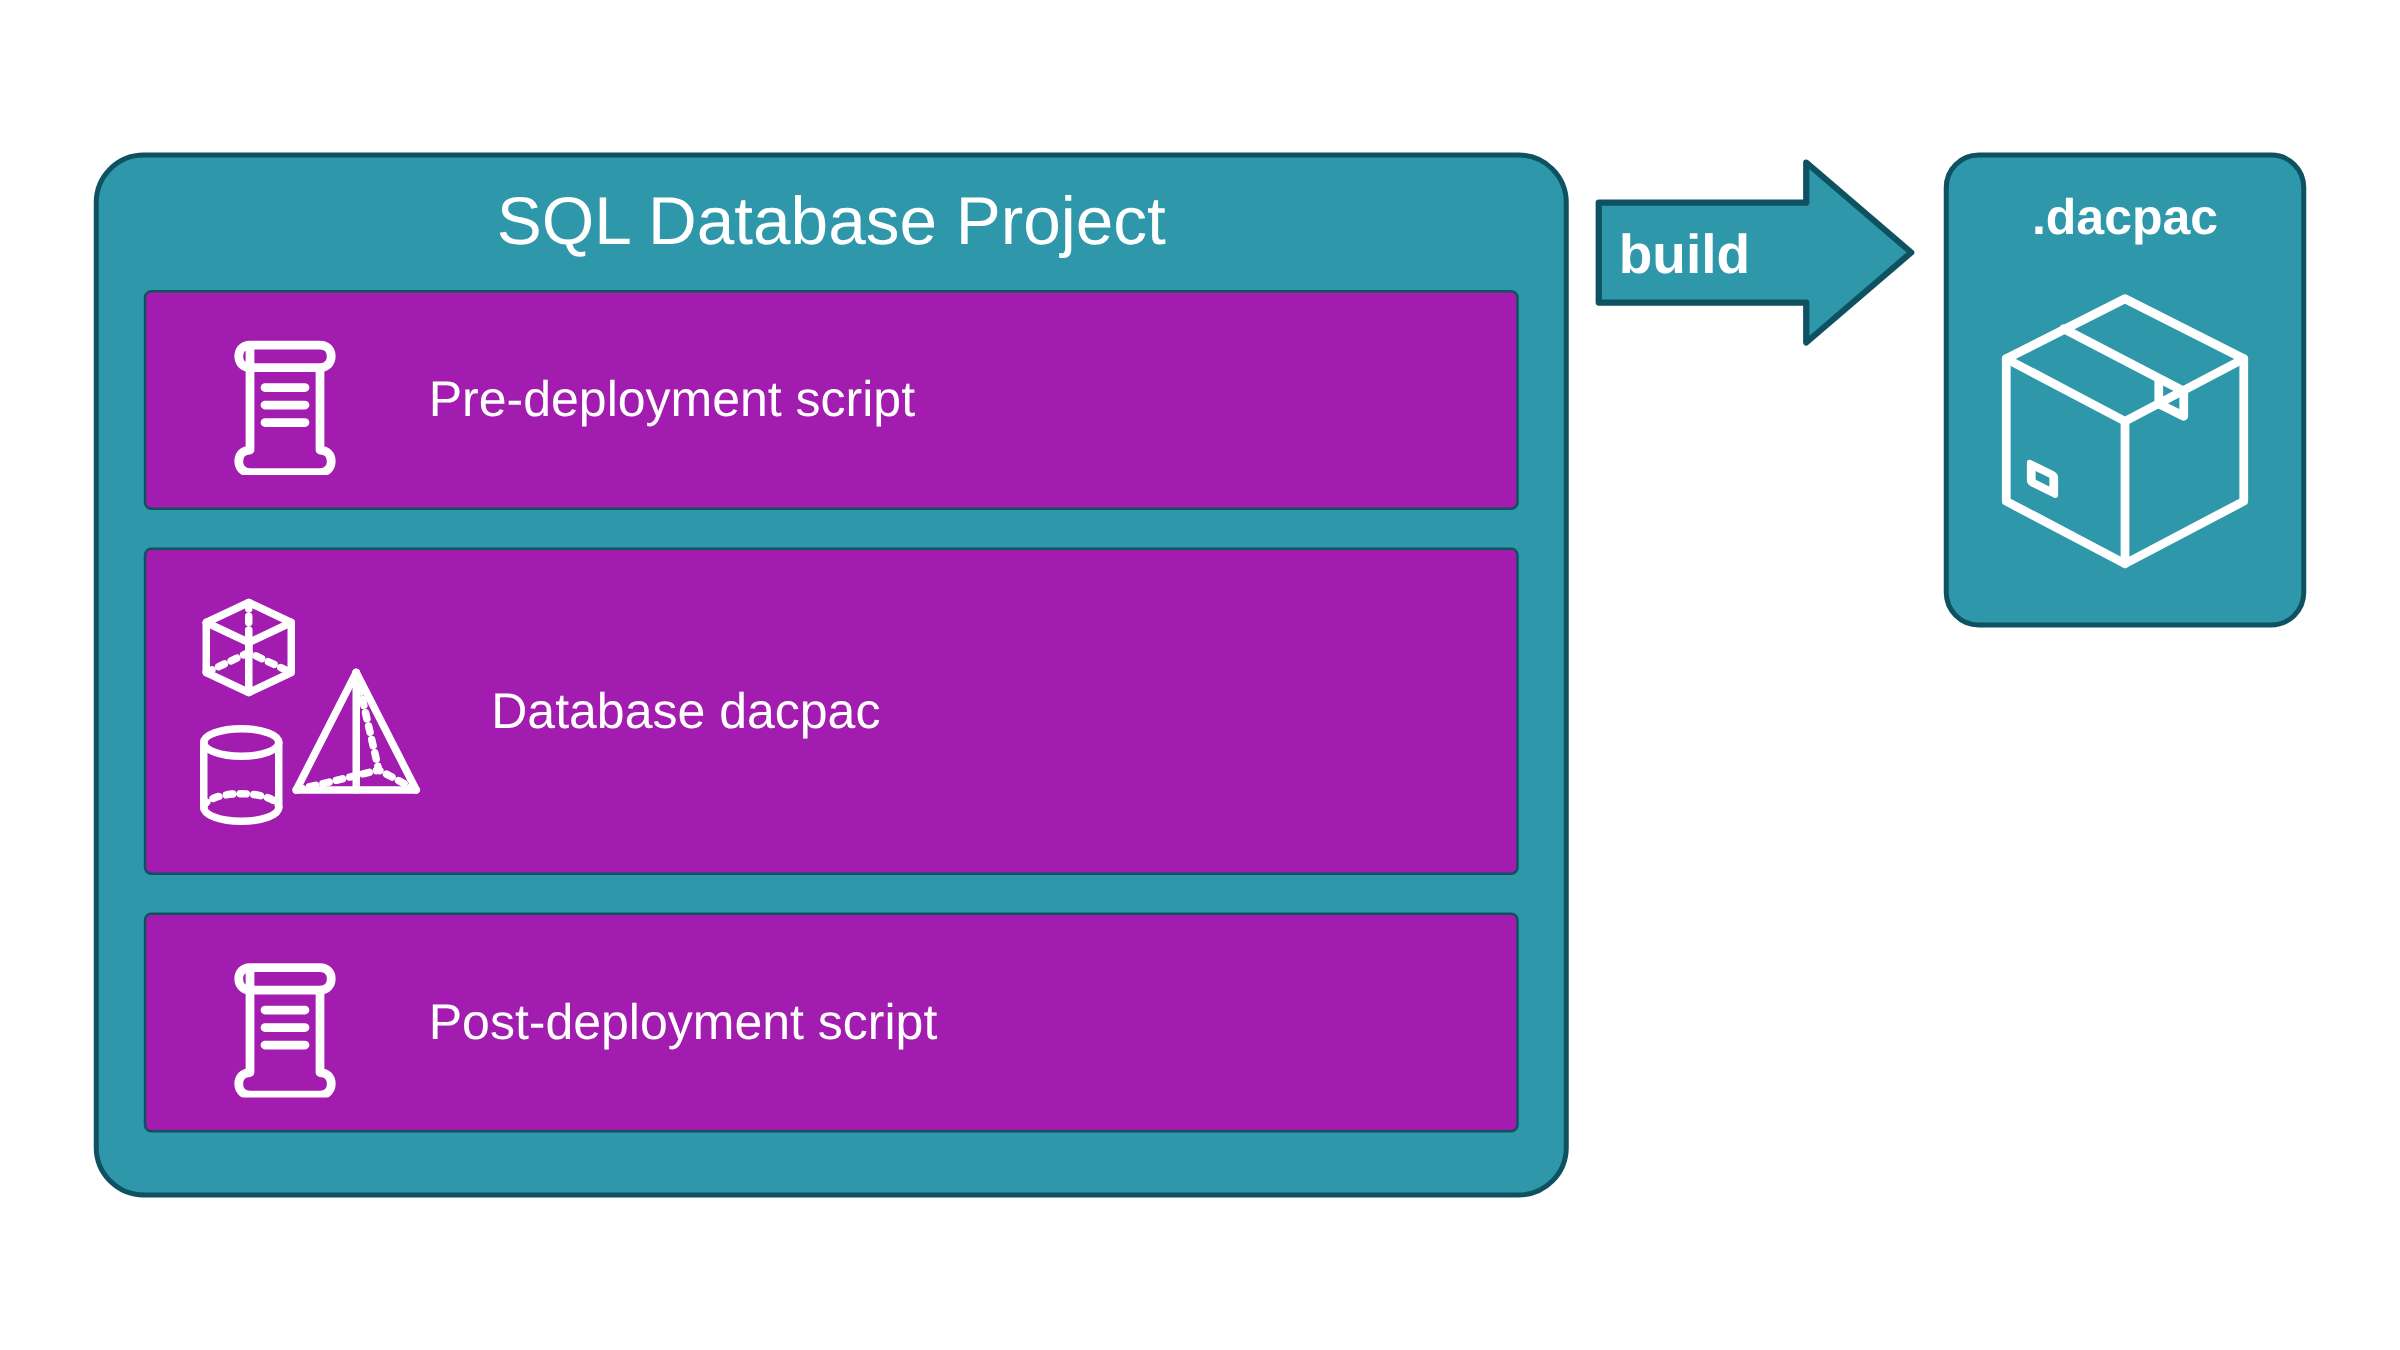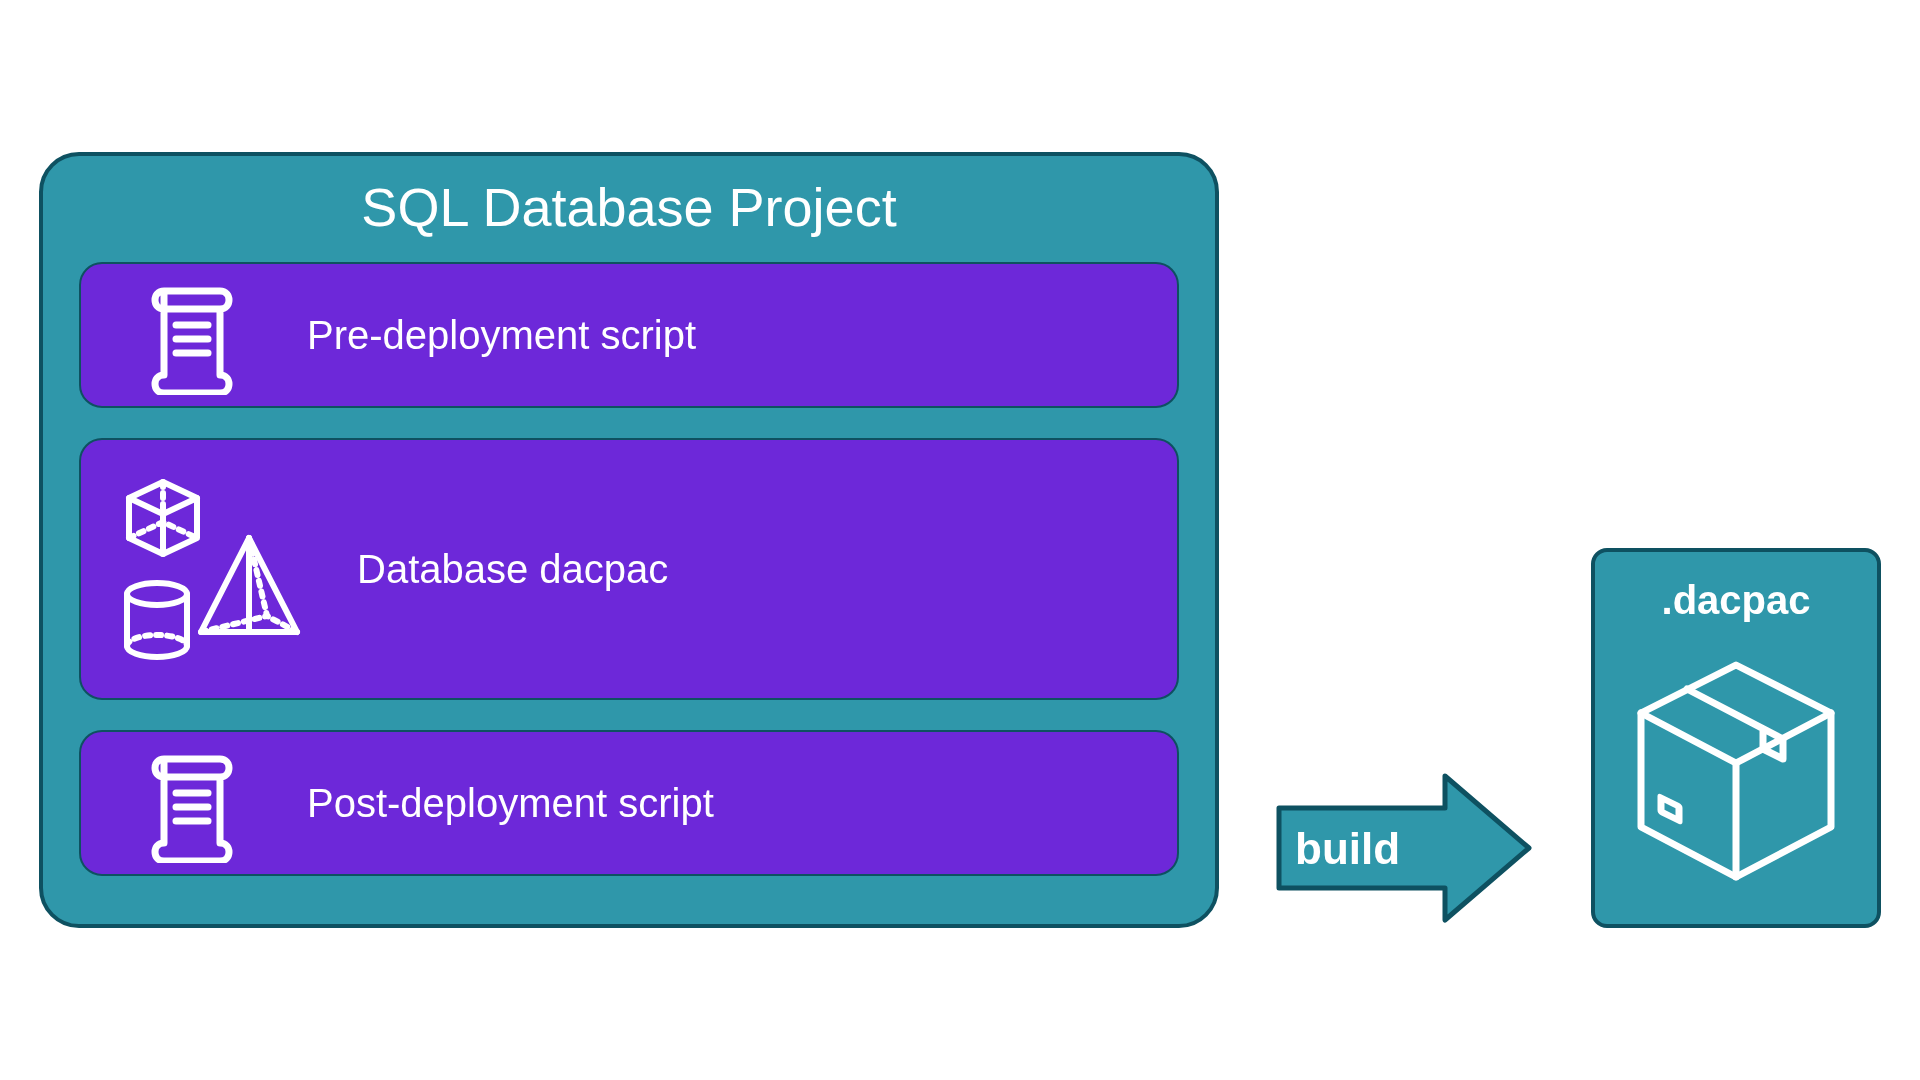--- a/index.html
+++ b/index.html
@@ -7,44 +7,44 @@
     width: 1920px;
     height: 1080px;
     background: #ffffff;
     font-family: -apple-system, "Segoe UI", Helvetica, Arial, sans-serif;
     display: flex;
     align-items: center;
     justify-content: center;
   }
   .canvas {
     display: flex;
-    align-items: flex-end;
-    gap: 56px;
+    align-items: flex-start;
+    gap: 20px;
   }
   .project-container {
     width: 1180px;
     background: #2f97aa;
     border: 4px solid #0e5161;
     border-radius: 40px;
     padding: 20px 36px 36px 36px;
   }
   .project-title {
     color: #ffffff;
     font-size: 54px;
     font-weight: 500;
     text-align: center;
     margin-bottom: 24px;
   }
   .inner-panel {
-    background: #6d28d9;
+    background: #a21caf;
     border: 2px solid #0e5161;
-    border-radius: 23px;
+    border-radius: 6px;
     display: flex;
     align-items: center;
-    padding: 11px 36px;
+    padding: 26px 36px;
     margin-bottom: 30px;
     gap: 40px;
   }
   .inner-panel:last-child { margin-bottom: 12px; }
   .panel-icon {
     flex: 0 0 150px;
     display: flex;
     align-items: center;
     justify-content: center;
   }
@@ -63,21 +63,21 @@
     fill: #ffffff;
     font-size: 44px;
     font-weight: 700;
     font-family: inherit;
   }
   .dacpac-box {
     width: 290px;
     height: 380px;
     background: #2f97aa;
     border: 4px solid #0e5161;
-    border-radius: 16px;
+    border-radius: 28px;
     display: flex;
     flex-direction: column;
     align-items: center;
     padding: 26px 20px;
     gap: 18px;
   }
   .dacpac-title {
     color: #ffffff;
     font-size: 40px;
     font-weight: 700;

